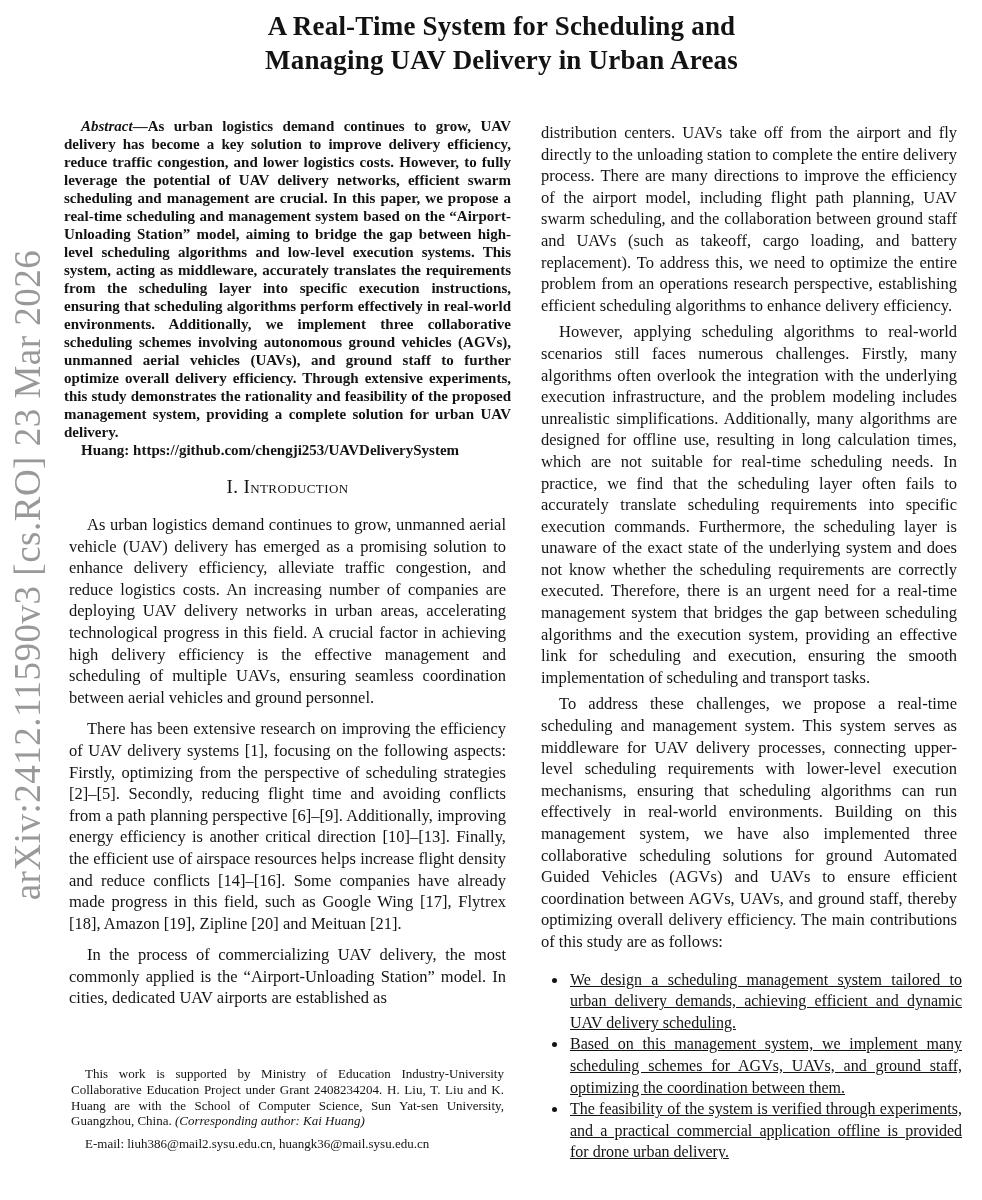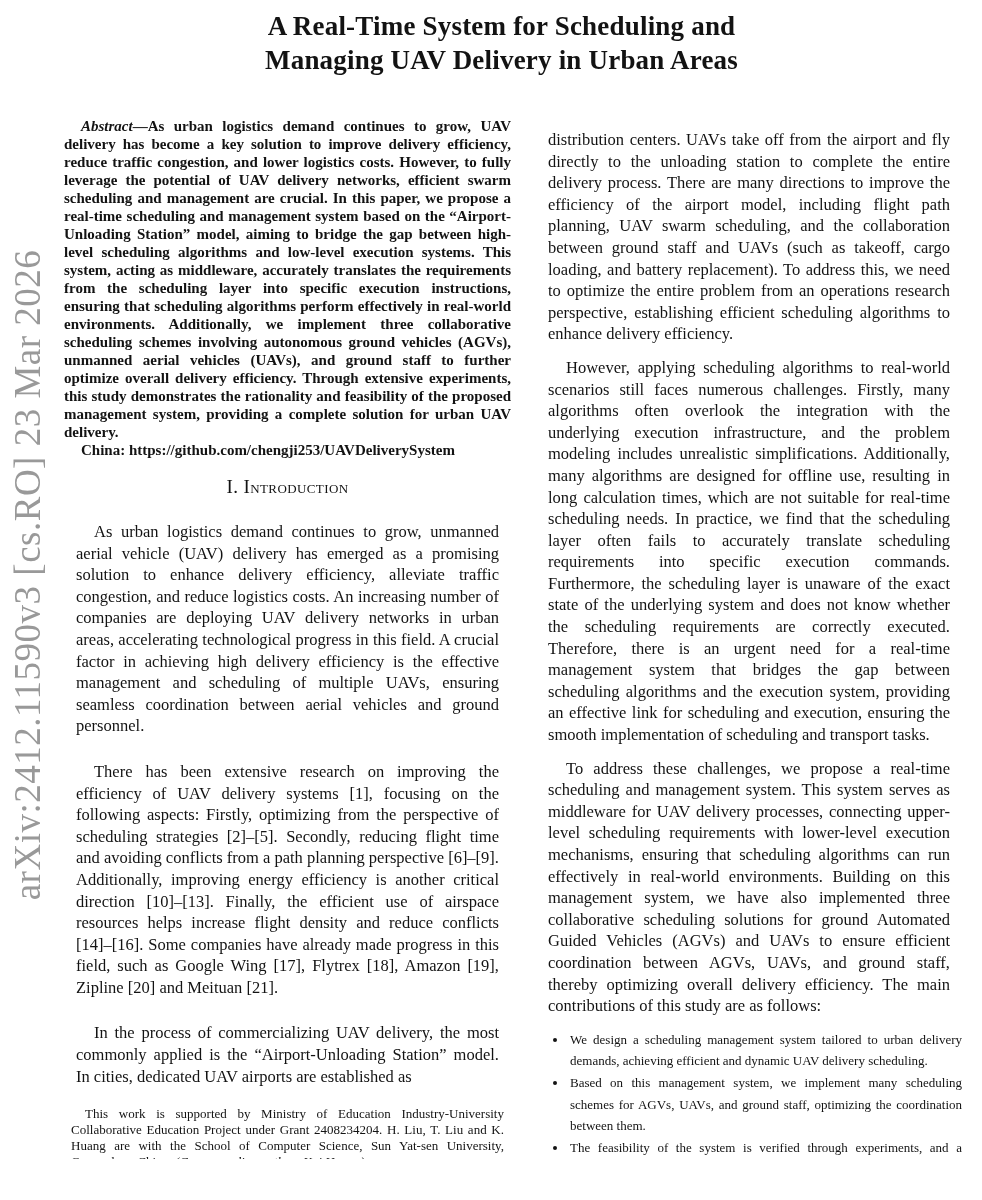--- a/index.html
+++ b/index.html
@@ -66,31 +66,32 @@
   .code-line a { color: inherit; text-decoration: none; }
   .section-heading {
     margin: 17px 0 11px 0;
     text-align: center;
     font-size: 19px;
     font-weight: normal;
     font-variant: small-caps;
     letter-spacing: 0.4px;
   }
   .body-par {
-    margin: 12px;
+    margin: 5px;
     font-size: 16.5px;
     line-height: 21.6px;
     text-indent: 18px;
   }
   .no-indent { text-indent: 0; }
   .contribs {
-    margin: 8px 0 0 8px;
+    margin: 16px 0 0 8px;
     padding-left: 24px;
-    font-size: 13px;
+    font-size: 16px;
     line-height: 21.6px;
+    text-decoration: underline;
   }
   .contribs li { margin: 0; padding-left: 2px; }
   .footnote {
     margin-top: auto;
     font-size: 13px;
     line-height: 15.8px;
   }
   .fn-par { margin: 7px; text-indent: 14px; }
   .fn-par em { font-style: italic; }
 </style>
@@ -106,21 +107,21 @@
       <span>A Real-Time System for Scheduling and</span><br>
       <span>Managing UAV Delivery in Urban Areas</span>
     </h1>
   </header>
 
   <div class="columns">
 
     <div class="col col-left">
       <p class="abstract"><span class="ab-label">Abstract</span><span>—As urban logistics demand continues to grow, UAV delivery has become a key solution to improve delivery efficiency, reduce traffic congestion, and lower logistics costs. However, to fully leverage the potential of UAV delivery networks, efficient swarm scheduling and management are crucial. In this paper, we propose a real-time scheduling and management system based on the “Airport-Unloading Station” model, aiming to bridge the gap between high-level scheduling algorithms and low-level execution systems. This system, acting as middleware, accurately translates the requirements from the scheduling layer into specific execution instructions, ensuring that scheduling algorithms perform effectively in real-world environments. Additionally, we implement three collaborative scheduling schemes involving autonomous ground vehicles (AGVs), unmanned aerial vehicles (UAVs), and ground staff to further optimize overall delivery efficiency. Through extensive experiments, this study demonstrates the rationality and feasibility of the proposed management system, providing a complete solution for urban UAV delivery.</span></p>
 
-      <p class="code-line"><span>China:</span> <a>https://github.com/chengji253/UAVDeliverySystem</a></p>
+      <p class="code-line"><span>Huang:</span> <a>https://github.com/chengji253/UAVDeliverySystem</a></p>
 
       <h2 class="section-heading">I. Introduction</h2>
 
       <p class="body-par">As urban logistics demand continues to grow, unmanned aerial vehicle (UAV) delivery has emerged as a promising solution to enhance delivery efficiency, alleviate traffic congestion, and reduce logistics costs. An increasing number of companies are deploying UAV delivery networks in urban areas, accelerating technological progress in this field. A crucial factor in achieving high delivery efficiency is the effective management and scheduling of multiple UAVs, ensuring seamless coordination between aerial vehicles and ground personnel.</p>
       <p class="body-par">There has been extensive research on improving the efficiency of UAV delivery systems [1], focusing on the following aspects: Firstly, optimizing from the perspective of scheduling strategies [2]–[5]. Secondly, reducing flight time and avoiding conflicts from a path planning perspective [6]–[9]. Additionally, improving energy efficiency is another critical direction [10]–[13]. Finally, the efficient use of airspace resources helps increase flight density and reduce conflicts [14]–[16]. Some companies have already made progress in this field, such as Google Wing [17], Flytrex [18], Amazon [19], Zipline [20] and Meituan [21].</p>
       <p class="body-par">In the process of commercializing UAV delivery, the most commonly applied is the “Airport-Unloading Station” model. In cities, dedicated UAV airports are established as</p>
 
       <div class="footnote">
         <p class="fn-par"><span>This work is supported by Ministry of Education Industry-University Collaborative Education Project under Grant 2408234204. H. Liu, T. Liu and K. Huang are with the School of Computer Science, Sun Yat-sen University, Guangzhou, China. </span><em>(Corresponding author: Kai Huang)</em></p>
         <p class="fn-par">E-mail: liuh386@mail2.sysu.edu.cn, huangk36@mail.sysu.edu.cn</p>

